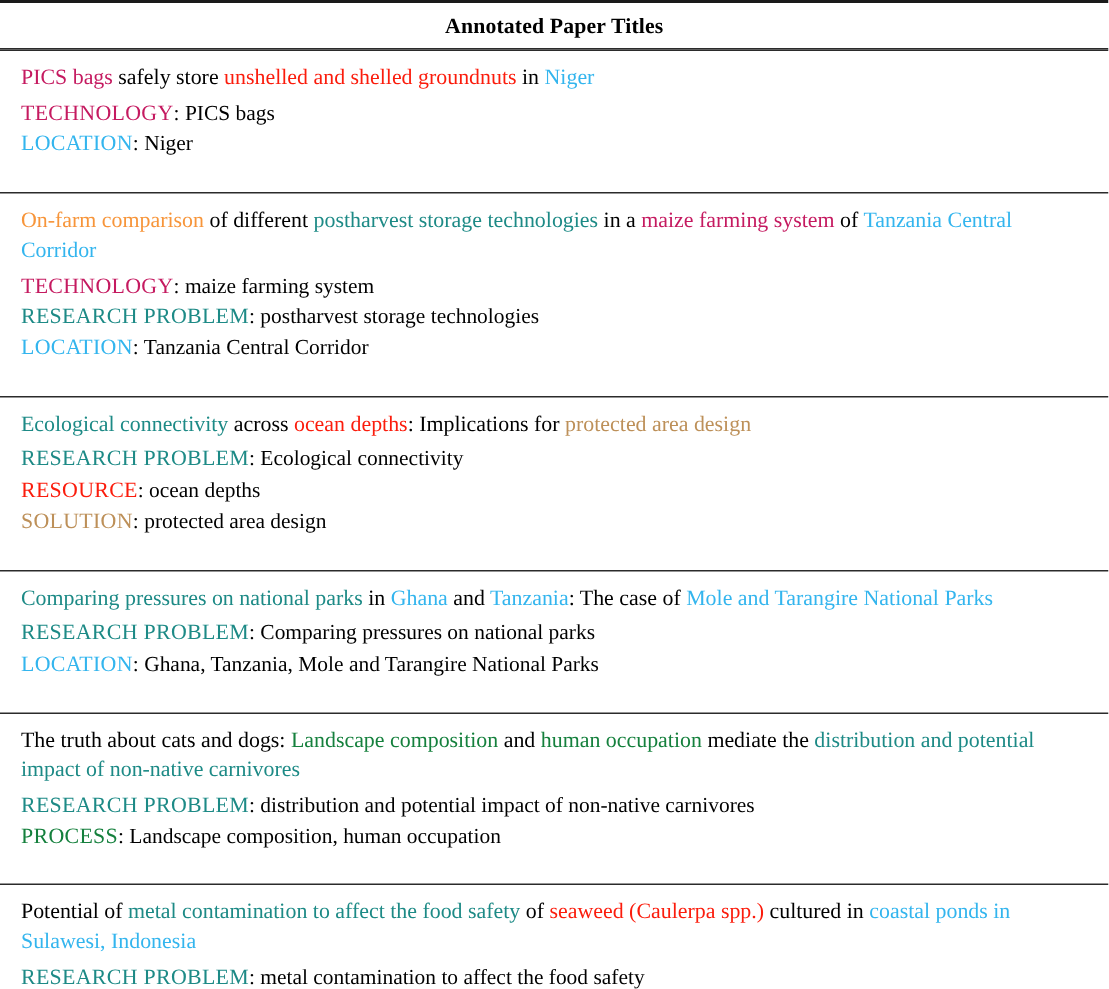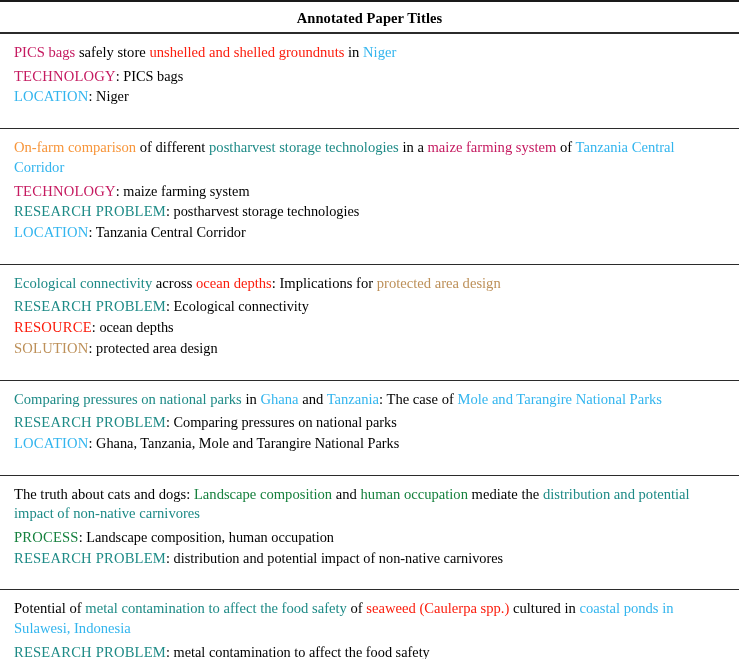--- a/index.html
+++ b/index.html
@@ -107,22 +107,22 @@
         <div class="ann-line"><span class="ann-label c-resource">RESOURCE</span><span class="c-plain">: </span><span class="ann-value">ocean depths</span></div>
         <div class="ann-line"><span class="ann-label c-solution">SOLUTION</span><span class="c-plain">: </span><span class="ann-value">protected area design</span></div>
       </div>
       <div class="entry">
         <div class="title-line"><span class="c-research-problem">Comparing pressures on national parks</span><span class="c-plain"> in </span><span class="c-location">Ghana</span><span class="c-plain"> and </span><span class="c-location">Tanzania</span><span class="c-plain">: The case of </span><span class="c-location">Mole and Tarangire National Parks</span></div>
         <div class="ann-line"><span class="ann-label c-research-problem">RESEARCH PROBLEM</span><span class="c-plain">: </span><span class="ann-value">Comparing pressures on national parks</span></div>
         <div class="ann-line"><span class="ann-label c-location">LOCATION</span><span class="c-plain">: </span><span class="ann-value">Ghana, Tanzania, Mole and Tarangire National Parks</span></div>
       </div>
       <div class="entry">
         <div class="title-line"><span class="c-plain">The truth about cats and dogs: </span><span class="c-process">Landscape composition</span><span class="c-plain"> and </span><span class="c-process">human occupation</span><span class="c-plain"> mediate the </span><span class="c-research-problem">distribution and potential impact of non-native carnivores</span></div>
+        <div class="ann-line"><span class="ann-label c-research-problem">RESEARCH PROBLEM</span><span class="c-plain">: </span><span class="ann-value">distribution and potential impact of non-native carnivores</span></div>
         <div class="ann-line"><span class="ann-label c-process">PROCESS</span><span class="c-plain">: </span><span class="ann-value">Landscape composition, human occupation</span></div>
-        <div class="ann-line"><span class="ann-label c-research-problem">RESEARCH PROBLEM</span><span class="c-plain">: </span><span class="ann-value">distribution and potential impact of non-native carnivores</span></div>
       </div>
       <div class="entry">
         <div class="title-line"><span class="c-plain">Potential of </span><span class="c-research-problem">metal contamination to affect the food safety</span><span class="c-plain"> of </span><span class="c-resource">seaweed (Caulerpa spp.)</span><span class="c-plain"> cultured in </span><span class="c-location">coastal ponds in Sulawesi, Indonesia</span></div>
         <div class="ann-line"><span class="ann-label c-research-problem">RESEARCH PROBLEM</span><span class="c-plain">: </span><span class="ann-value">metal contamination to affect the food safety</span></div>
         <div class="ann-line"><span class="ann-label c-resource">RESOURCE</span><span class="c-plain">: </span><span class="ann-value">seaweed (Caulerpa spp.)</span></div>
       </div>
     </div>
 
 </div>
 

